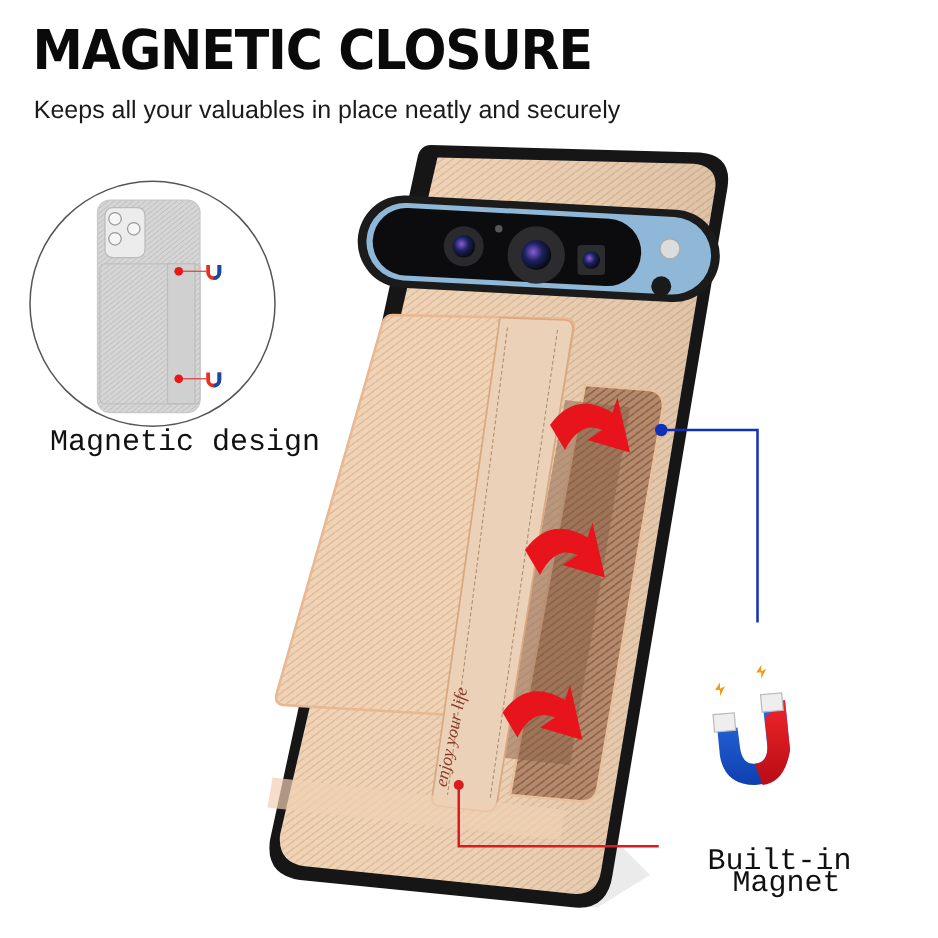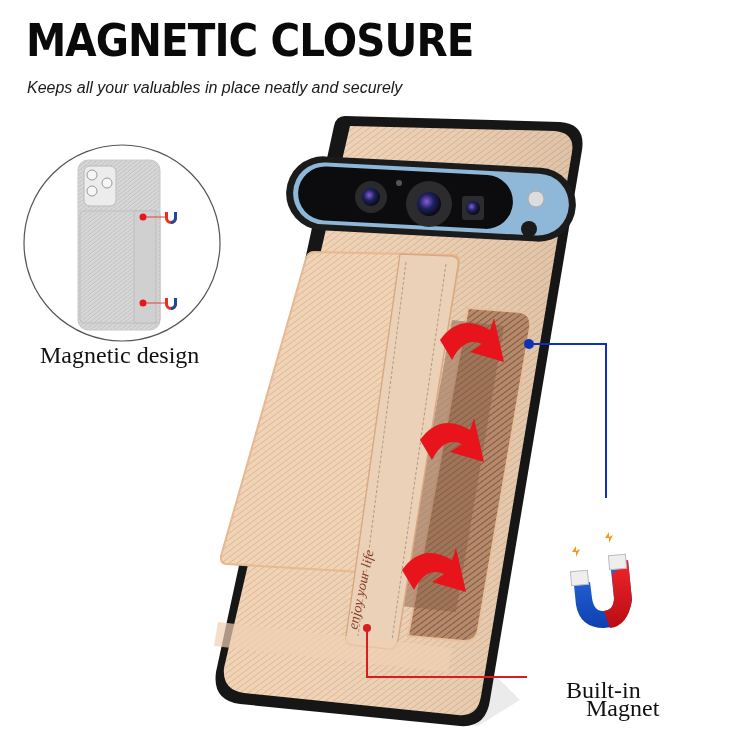--- a/index.html
+++ b/index.html
@@ -1,19 +1,19 @@
 <!DOCTYPE html>
 <html><head>
 <meta charset="utf-8">
 <style>
   html, body { margin:0; padding:0; background:#ffffff; }
   body { width:750px; height:750px; position:relative; overflow:hidden; font-family:"Liberation Sans", sans-serif; }
   .title { position:absolute; left:26px; top:14px; font-family:"DejaVu Sans", sans-serif; font-weight:bold; font-size:44px; letter-spacing:-1px; color:#0a0a0a; transform:scaleX(0.92); transform-origin:left top; line-height:54px; white-space:nowrap; }
-  .subtitle { position:absolute; left:27px; top:73px; font-size:16px; color:#1a1a1a; line-height:30px; white-space:nowrap;font-style:italic; }
-  .label-serif { position:absolute; font-family:Liberation Serif, serif; color:#111; font-size:24px; line-height:30px; white-space:nowrap; }
+  .subtitle { position:absolute; left:27px; top:73px; font-size:20px; color:#1a1a1a; line-height:30px; white-space:nowrap; }
+  .label-serif { position:absolute; font-family:Liberation Mono, monospace; color:#111; font-size:24px; line-height:30px; white-space:nowrap; }
   .lbl-design { left:40px; top:340px; }
   .lbl-builtin { left:566px; top:675px; }
   .lbl-magnet { left:586px; top:672px;margin-top:21px; }
   svg.art { position:absolute; left:0; top:0; }
 </style>
 </head>
 <body>
 
 <div class="title">MAGNETIC CLOSURE</div>
 <div class="subtitle">Keeps all your valuables in place neatly and securely</div>

